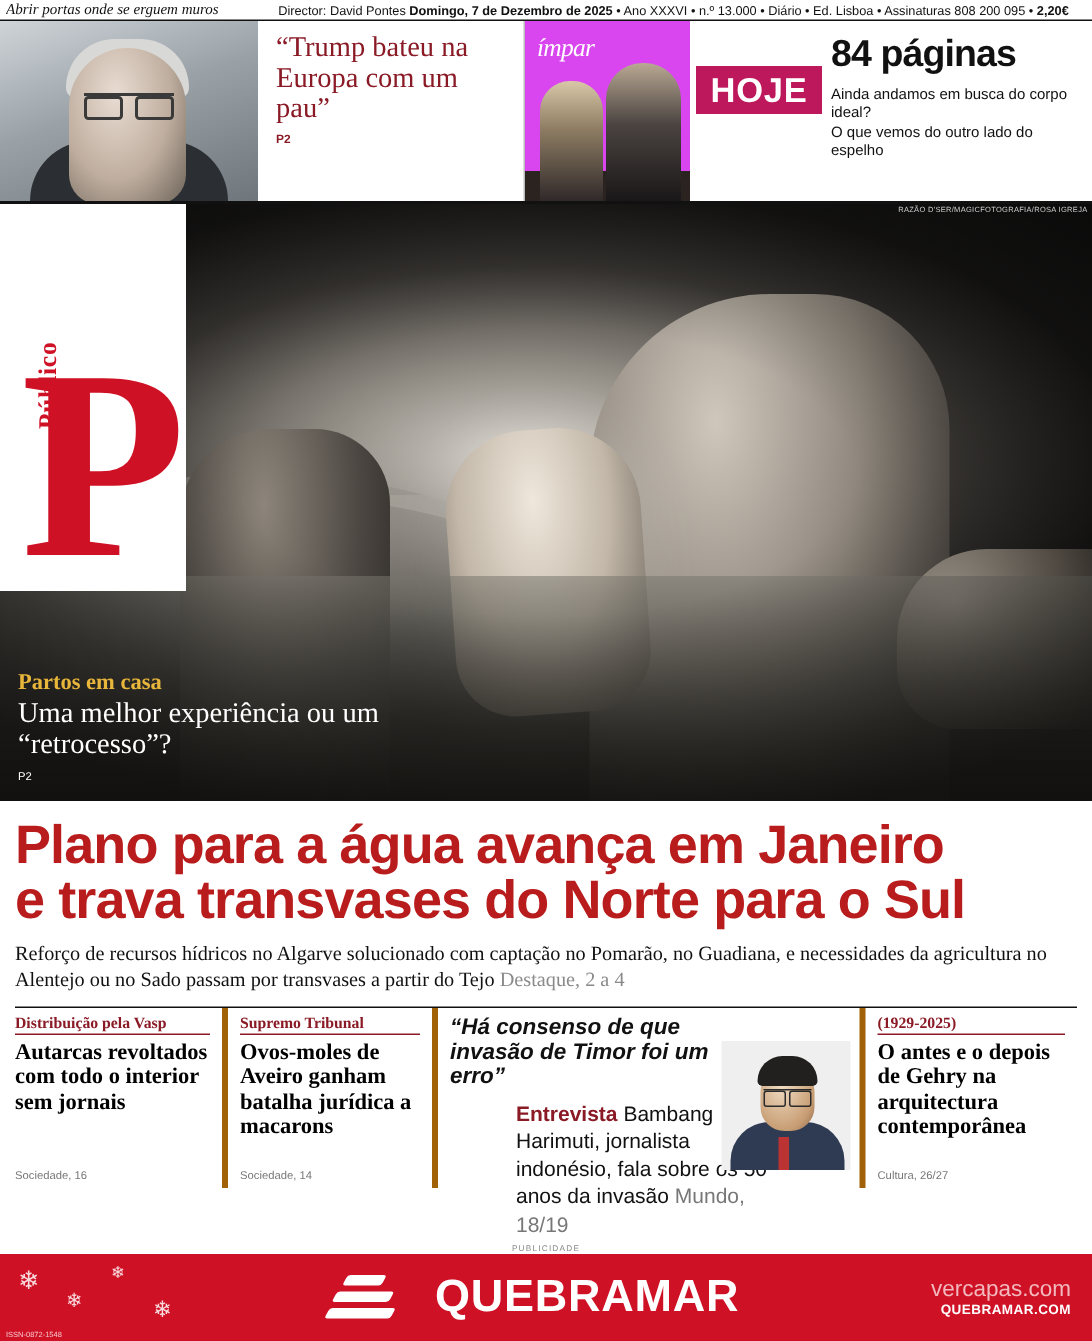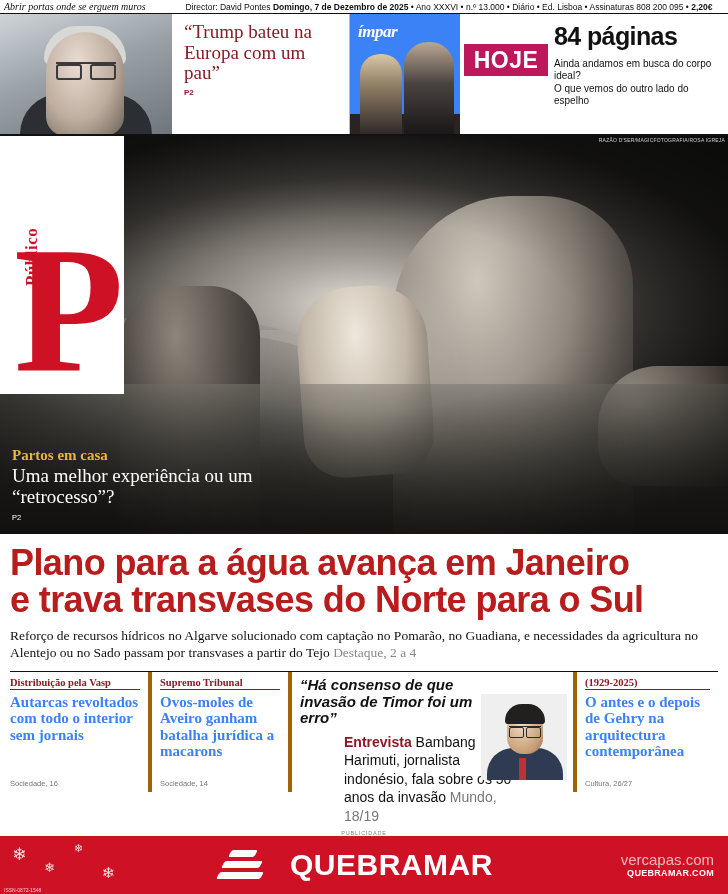--- a/index.html
+++ b/index.html
@@ -138,22 +138,21 @@
     font-size: 8px;
     color: #8a1a25;
     font-weight: bold;
     margin-top: 4px;
   }
 
   .promo-impar {
     flex: 0 0 110px;
     position: relative;
     overflow: hidden;
-    background: #3b82f6;
-    font-weight: bold;
+    background: #d946ef;
   }
   .promo-impar .impar-logo {
     position: absolute;
     left: 8px; top: 8px;
     font-family: "Liberation Serif", serif;
     font-size: 17px;
     color: #ffffff;
     font-style: italic;
     z-index: 3;
     letter-spacing: -0.5px;
@@ -405,21 +404,21 @@
   .col .kicker-rule {
     height: 1px;
     background: #8a1a25;
     margin-bottom: 4px;
   }
   .col h3 {
     font-family: "Liberation Serif", serif;
     font-weight: bold;
     font-size: 15px;
     line-height: 1.08;
-    color: #3b82f6;
+    color: #000000;
   }
   .col .section {
     position: absolute;
     bottom: 4px; left: 0;
     font-family: "Liberation Sans", sans-serif;
     font-size: 7.5px;
     color: #777;
   }
   .col + .col .section { left: 8px; }
 

